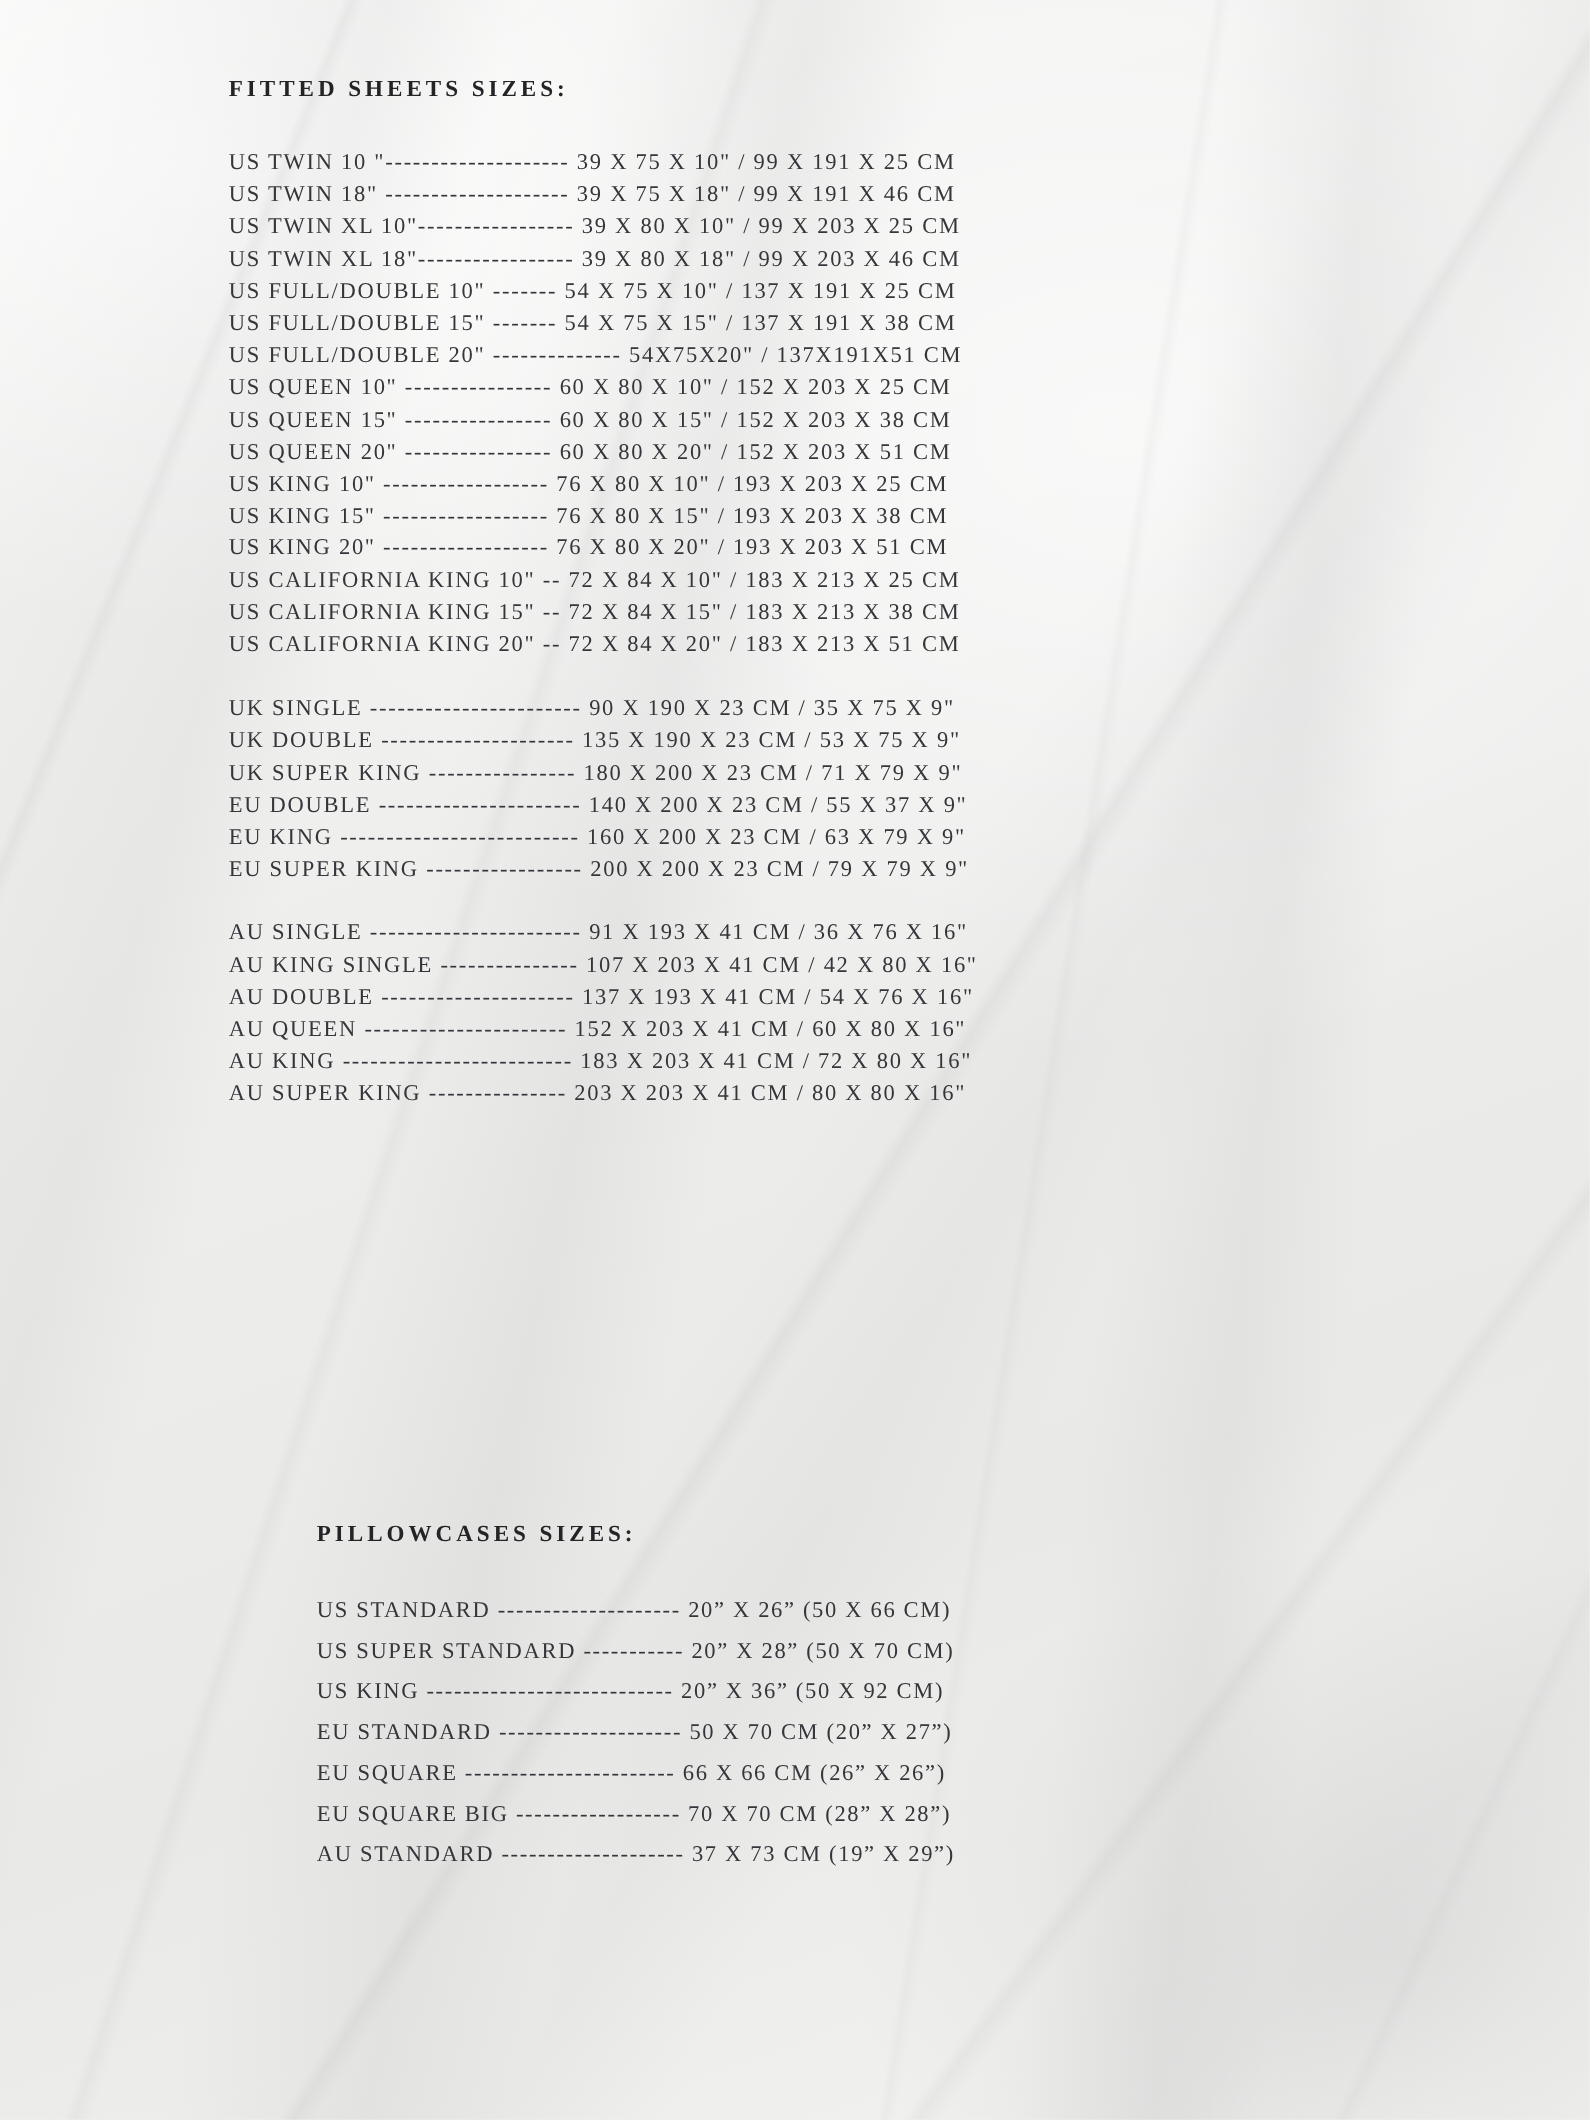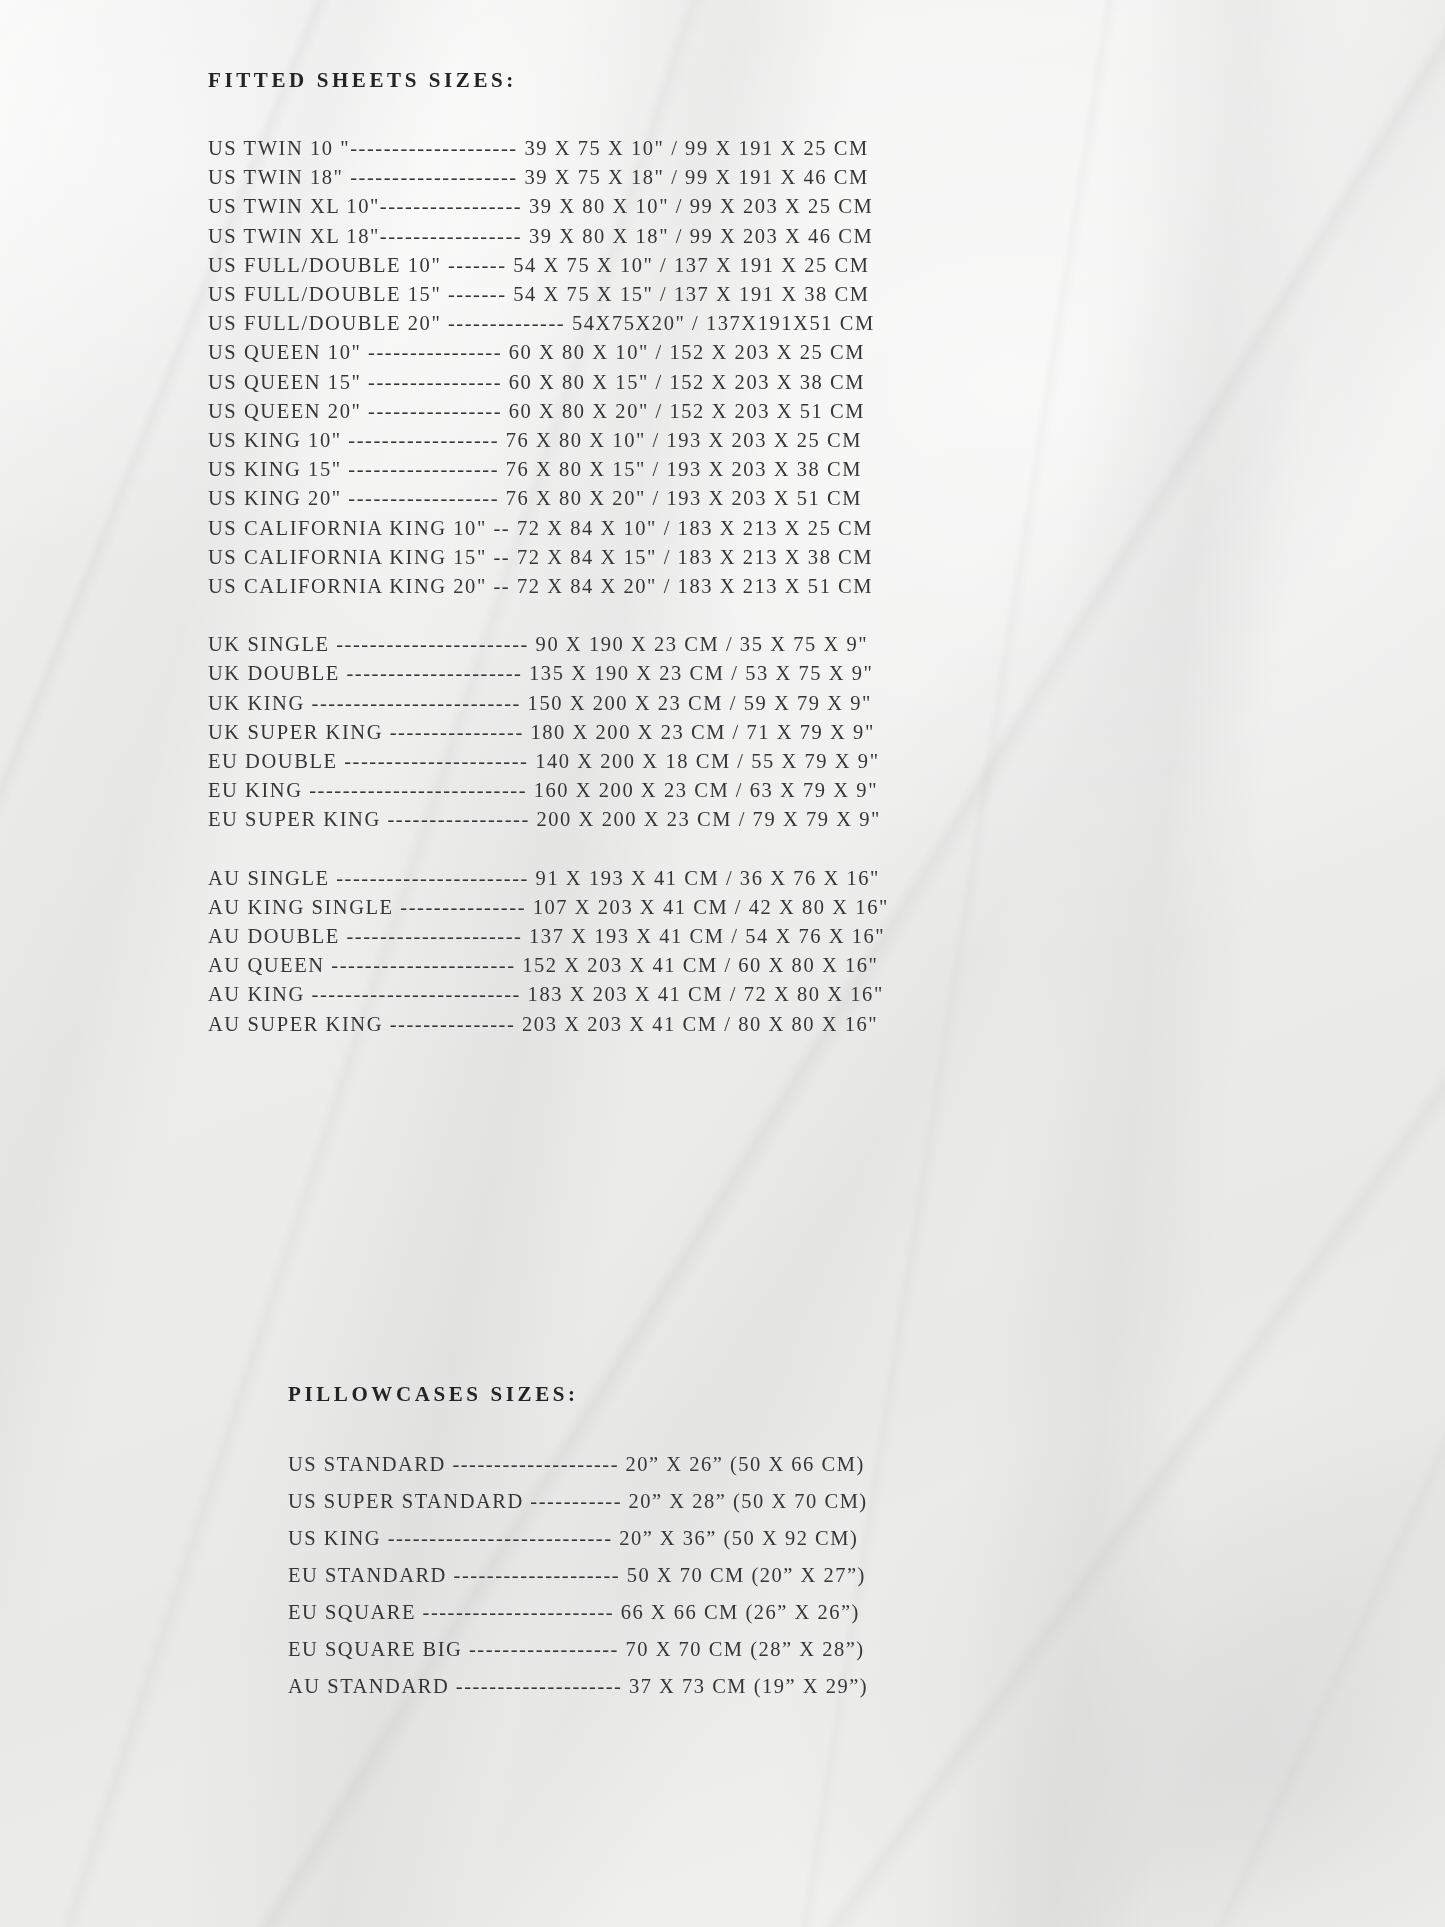--- a/index.html
+++ b/index.html
@@ -142,23 +142,22 @@
       <div class="row">US KING 15" ------------------ 76 X 80 X 15" / 193 X 203 X 38 CM</div>
       <div class="row">US KING 20" ------------------ 76 X 80 X 20" / 193 X 203 X 51 CM</div>
       <div class="row">US CALIFORNIA KING 10" -- 72 X 84 X 10" / 183 X 213 X 25 CM</div>
       <div class="row">US CALIFORNIA KING 15" -- 72 X 84 X 15" / 183 X 213 X 38 CM</div>
       <div class="row">US CALIFORNIA KING 20" -- 72 X 84 X 20" / 183 X 213 X 51 CM</div>
     </div>
 
     <div class="group">
       <div class="row">UK SINGLE ----------------------- 90 X 190 X 23 CM / 35 X 75 X 9"</div>
       <div class="row">UK DOUBLE --------------------- 135 X 190 X 23 CM / 53 X 75 X 9"</div>
-      <div class="row">UK KING ------------------------- 150 X 200 X 23 CM / 59 X 79 X 9"</div>
       <div class="row">UK SUPER KING ---------------- 180 X 200 X 23 CM / 71 X 79 X 9"</div>
-      <div class="row">EU DOUBLE ---------------------- 140 X 200 X 18 CM / 55 X 79 X 9"</div>
+      <div class="row">EU DOUBLE ---------------------- 140 X 200 X 23 CM / 55 X 37 X 9"</div>
       <div class="row">EU KING -------------------------- 160 X 200 X 23 CM / 63 X 79 X 9"</div>
       <div class="row">EU SUPER KING ----------------- 200 X 200 X 23 CM / 79 X 79 X 9"</div>
     </div>
 
     <div class="group">
       <div class="row">AU SINGLE ----------------------- 91 X 193 X 41 CM / 36 X 76 X 16"</div>
       <div class="row">AU KING SINGLE --------------- 107 X 203 X 41 CM / 42 X 80 X 16"</div>
       <div class="row">AU DOUBLE --------------------- 137 X 193 X 41 CM / 54 X 76 X 16"</div>
       <div class="row">AU QUEEN ---------------------- 152 X 203 X 41 CM / 60 X 80 X 16"</div>
       <div class="row">AU KING ------------------------- 183 X 203 X 41 CM / 72 X 80 X 16"</div>

